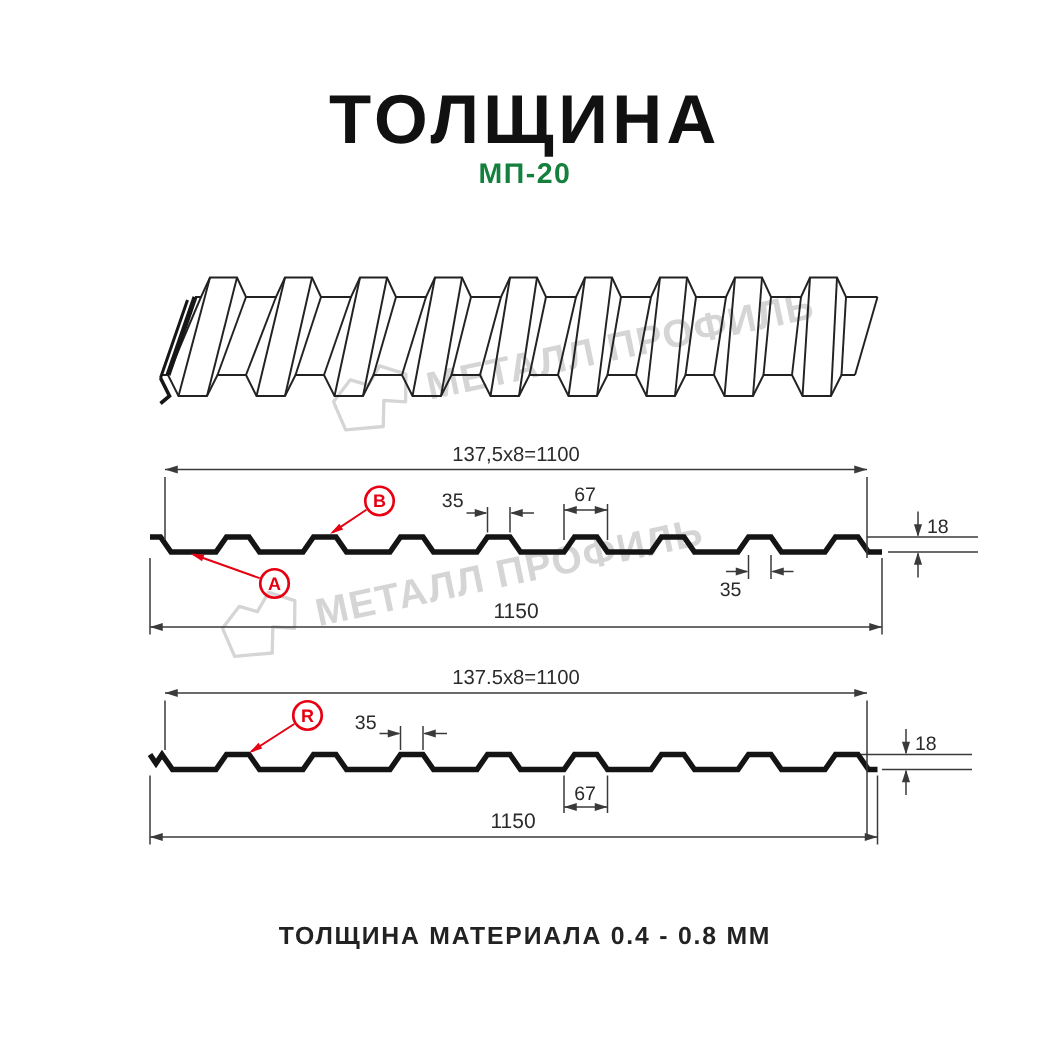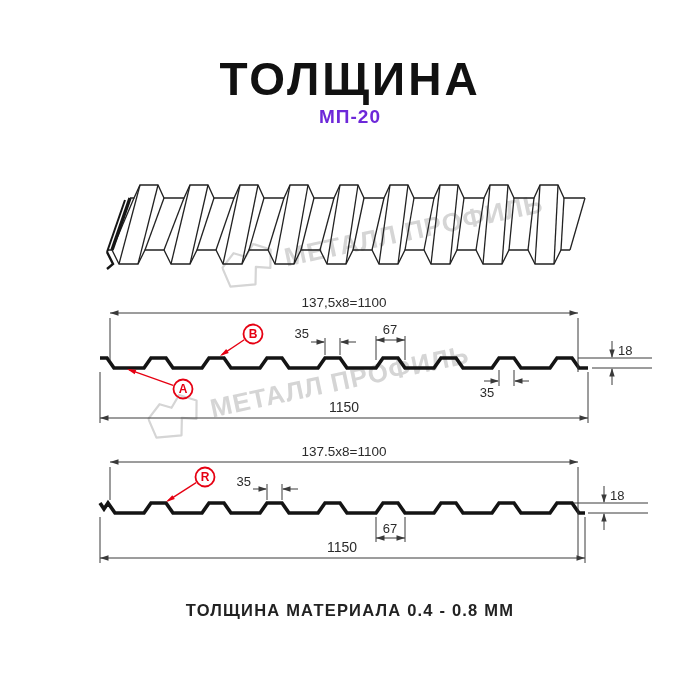--- a/index.html
+++ b/index.html
@@ -1,22 +1,22 @@
 <!DOCTYPE html>
 <html><head>
 <meta charset="utf-8">
 <style>
   html,body{margin:0;padding:0;background:#fff;}
   #page{position:relative;width:700px;height:700px;background:#ffffff;overflow:hidden;
         font-family:"Liberation Sans",sans-serif;}
   .title{position:absolute;top:52px;left:0;width:700px;text-align:center;
          font-size:46px;font-weight:800;letter-spacing:3px;color:#111;}
   .subtitle{position:absolute;top:106px;left:0;width:700px;text-align:center;
-         font-size:19px;font-weight:600;letter-spacing:1px;color:#6d28d9;}
-  .footer{position:absolute;top:601px;left:0;width:700px;text-align:center;
+         font-size:19px;font-weight:600;letter-spacing:1px;color:#15803d;}
+  .footer{position:absolute;top:615px;left:0;width:700px;text-align:center;
          font-size:16.5px;font-weight:600;letter-spacing:1.2px;color:#222;}
   .wm{position:absolute;display:flex;align-items:center;gap:10px;
       color:#d5d5d5;font-weight:700;font-size:26px;letter-spacing:1px;white-space:nowrap;
       transform:rotate(-12deg);transform-origin:left center;}
   .wm svg{flex:0 0 auto;}
   #draw{position:absolute;left:0;top:0;z-index:2;}
   .wm{z-index:1;}
 </style>
 </head>
 <body>

